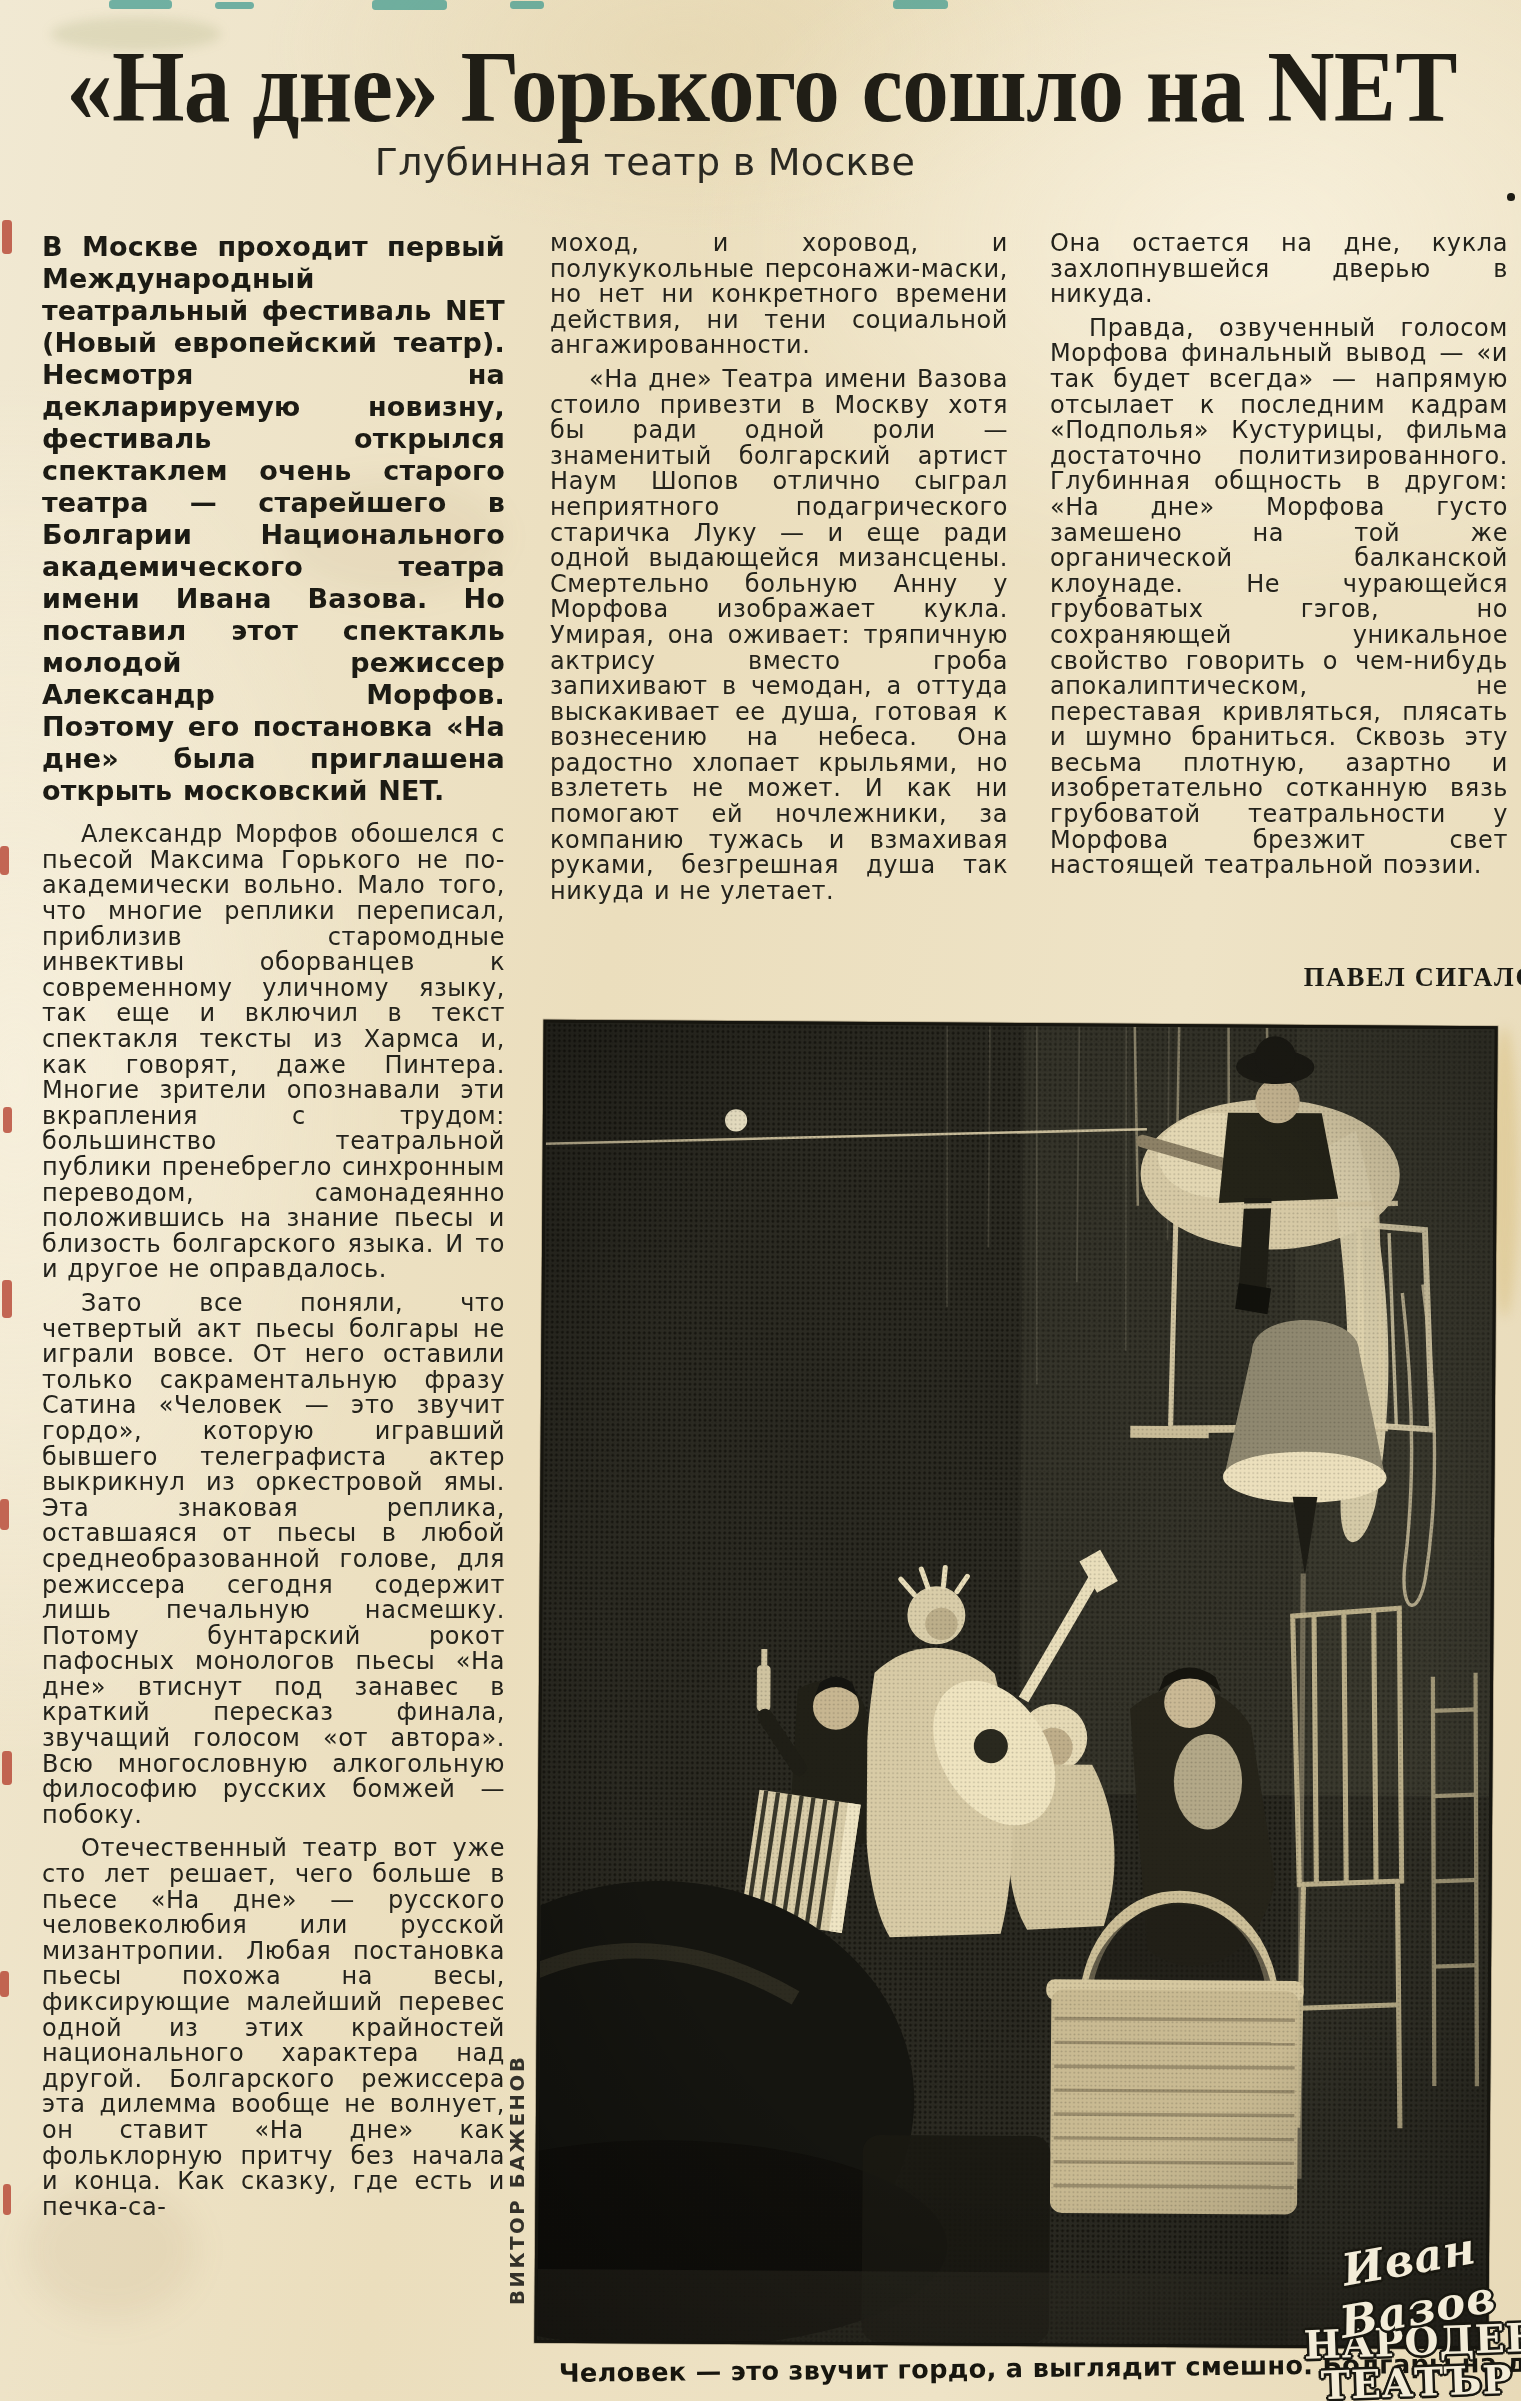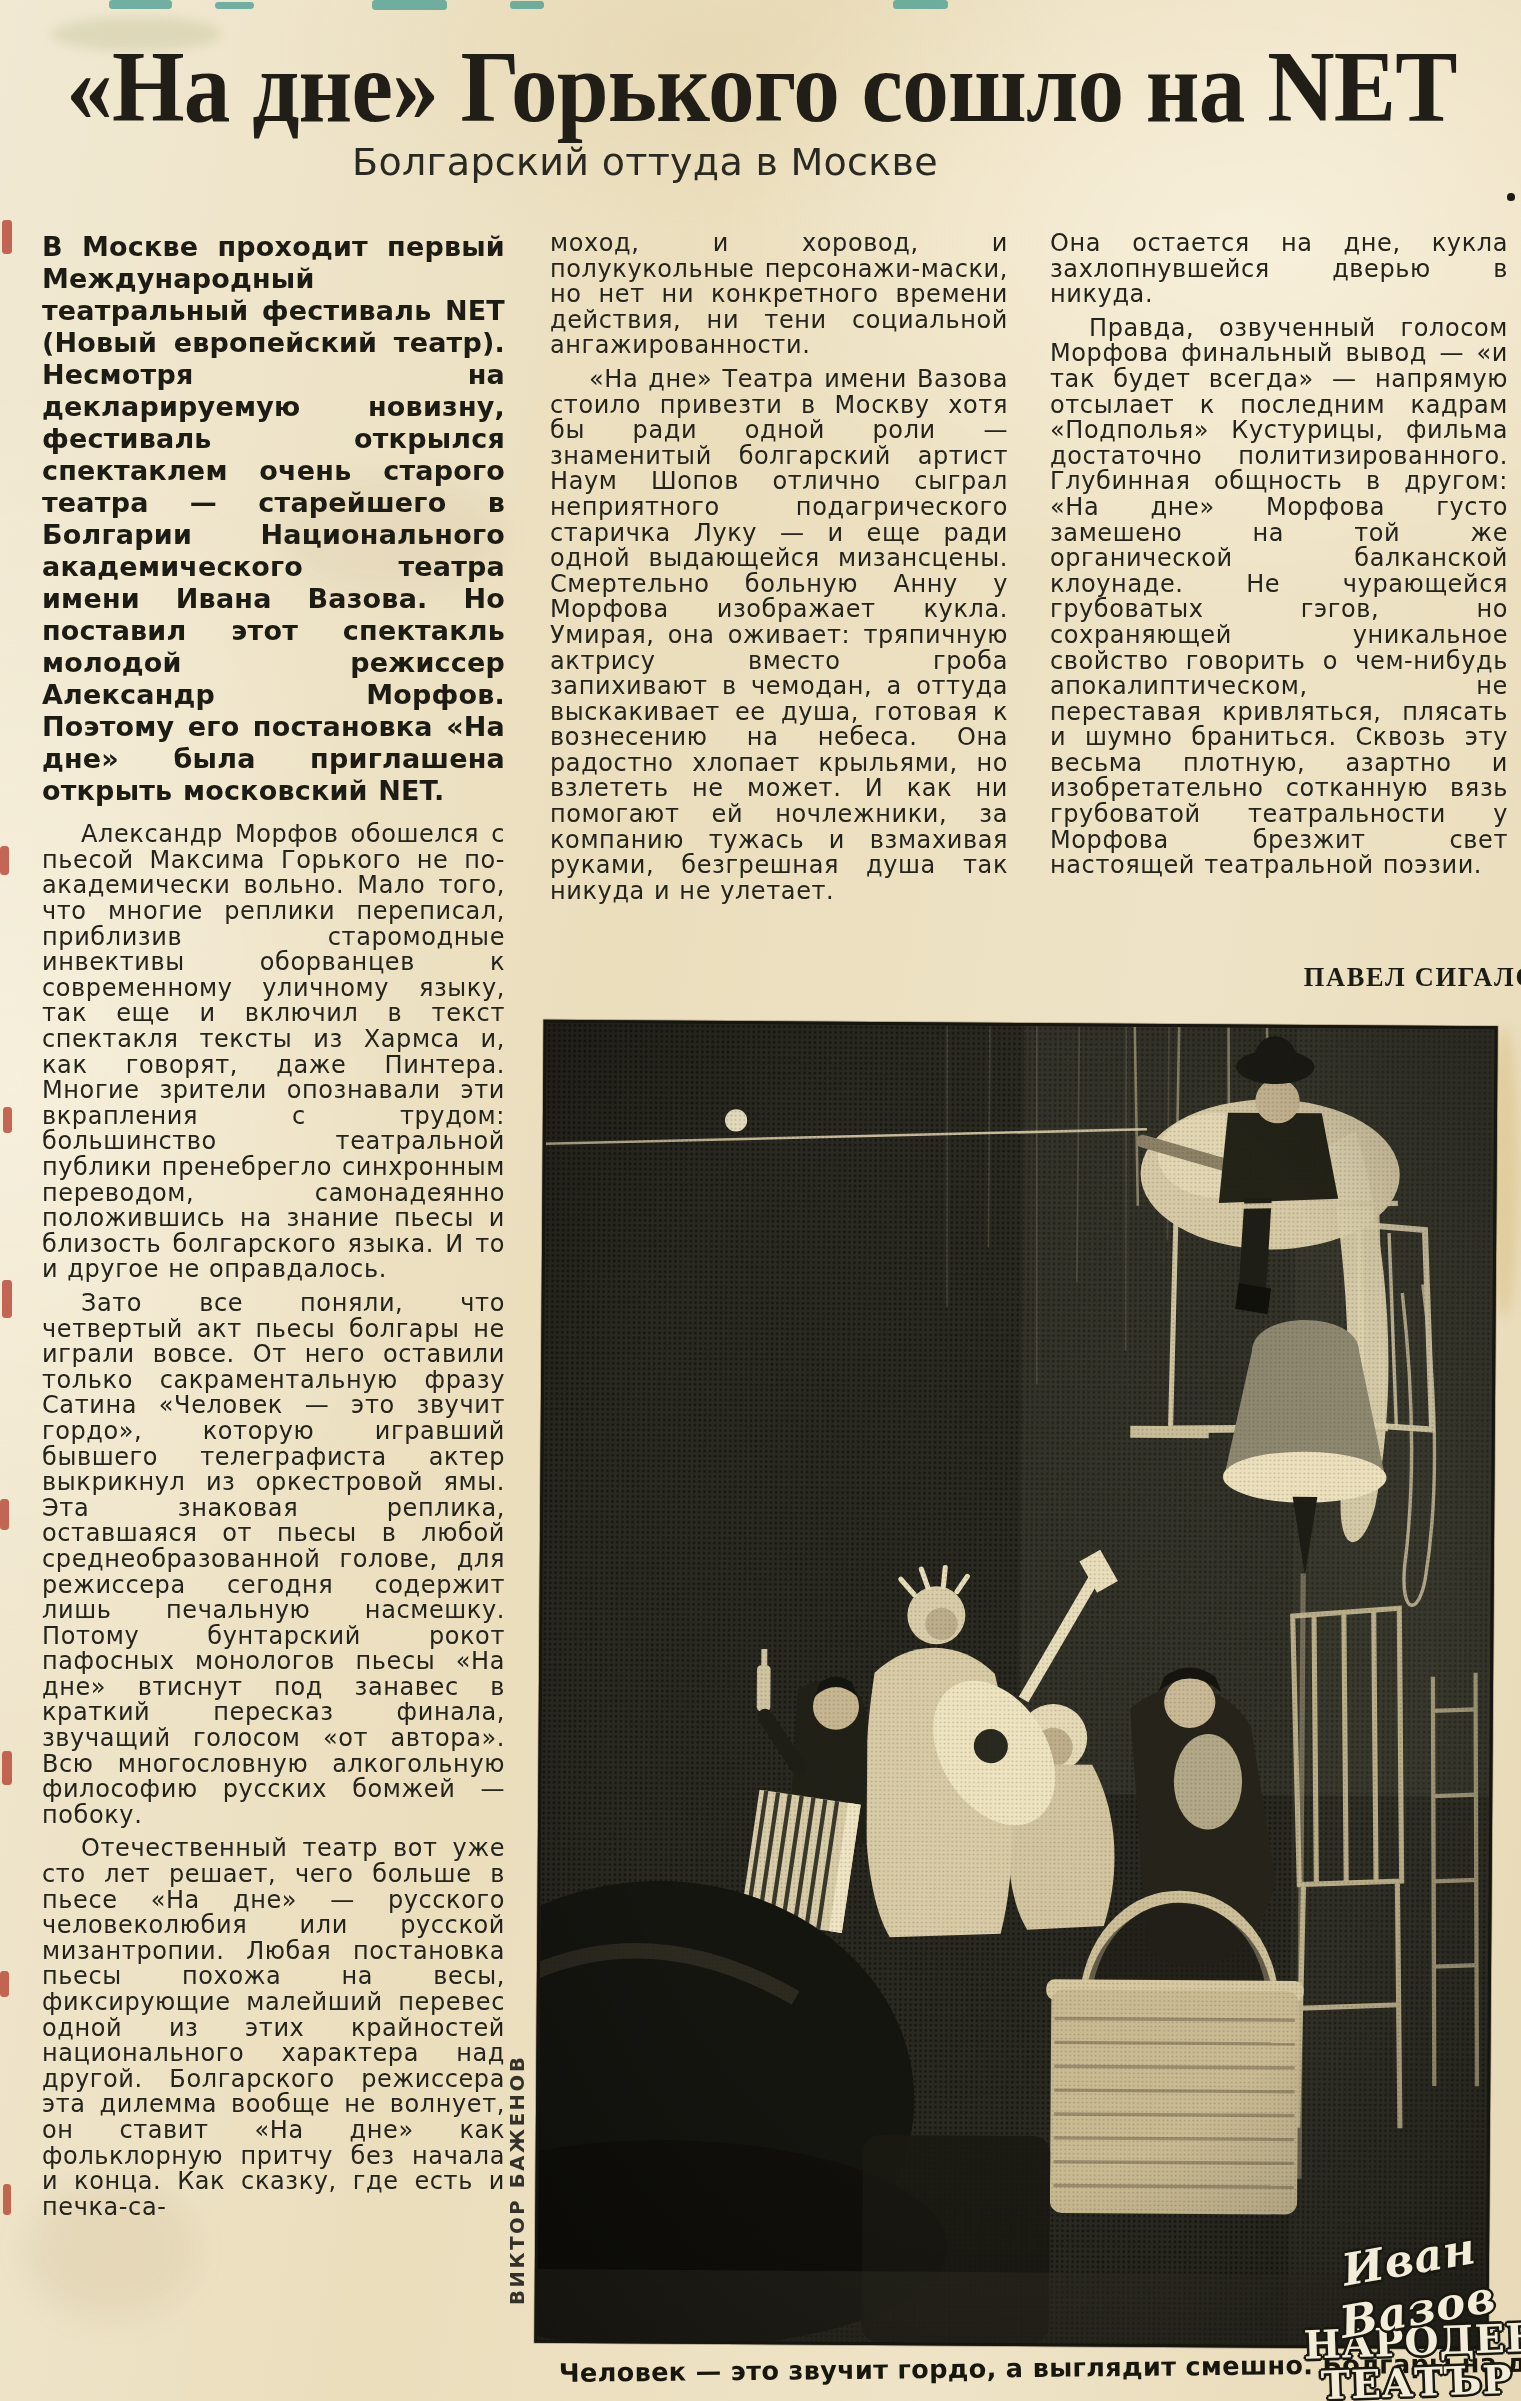--- a/index.html
+++ b/index.html
@@ -74,21 +74,21 @@
 <div class="page">
 
   <div class="stain s1"></div>
   <div class="stain s2"></div>
   <div class="stain s3"></div>
   <div class="stain s4"></div>
 
   <svg class="title-svg" width="1522" height="149" viewBox="0 0 1785 175">
     <text x="893" y="112" text-anchor="middle" textLength="1633" lengthAdjust="spacingAndGlyphs">«На дне» Горького сошло на NET</text>
   </svg>
-  <div class="subtitle">Болгарский оттуда в Москве</div>
+  <div class="subtitle">Глубинная театр в Москве</div>
 
   <div class="col col1">
     <p class="lead">В Москве проходит первый Международный театральный фестиваль NET (Новый европейский театр). Несмотря на декларируемую новизну, фестиваль открылся спектаклем очень старого театра — старейшего в Болгарии Национального академического театра имени Ивана Вазова. Но поставил этот спектакль молодой режиссер Александр Морфов. Поэтому его постановка «На дне» была приглашена открыть московский NET.</p>
     <p class="body first indent">Александр Морфов обошелся с пьесой Максима Горького не по-академически вольно. Мало того, что многие реплики переписал, приблизив старомодные инвективы оборванцев к современному уличному языку, так еще и включил в текст спектакля тексты из Хармса и, как говорят, даже Пинтера. Многие зрители опознавали эти вкрапления с трудом: большинство театральной публики пренебрегло синхронным переводом, самонадеянно положившись на знание пьесы и близость болгарского языка. И то и другое не оправдалось.</p>
     <p class="body indent">Зато все поняли, что четвертый акт пьесы болгары не играли вовсе. От него оставили только сакраментальную фразу Сатина «Человек — это звучит гордо», которую игравший бывшего телеграфиста актер выкрикнул из оркестровой ямы. Эта знаковая реплика, оставшаяся от пьесы в любой среднеобразованной голове, для режиссера сегодня содержит лишь печальную насмешку. Потому бунтарский рокот пафосных монологов пьесы «На дне» втиснут под занавес в краткий пересказ финала, звучащий голосом «от автора». Всю многословную алкогольную философию русских бомжей — побоку.</p>
     <p class="body indent">Отечественный театр вот уже сто лет решает, чего больше в пьесе «На дне» — русского человеколюбия или русской мизантропии. Любая постановка пьесы похожа на весы, фиксирующие малейший перевес одной из этих крайностей национального характера над другой. Болгарского режиссера эта дилемма вообще не волнует, он ставит «На дне» как фольклорную притчу без начала и конца. Как сказку, где есть и печка-са-</p>
   </div>
 
   <div class="col col2">
     <p class="body">моход, и хоровод, и полукукольные персонажи-маски, но нет ни конкретного времени действия, ни тени социальной ангажированности.</p>

